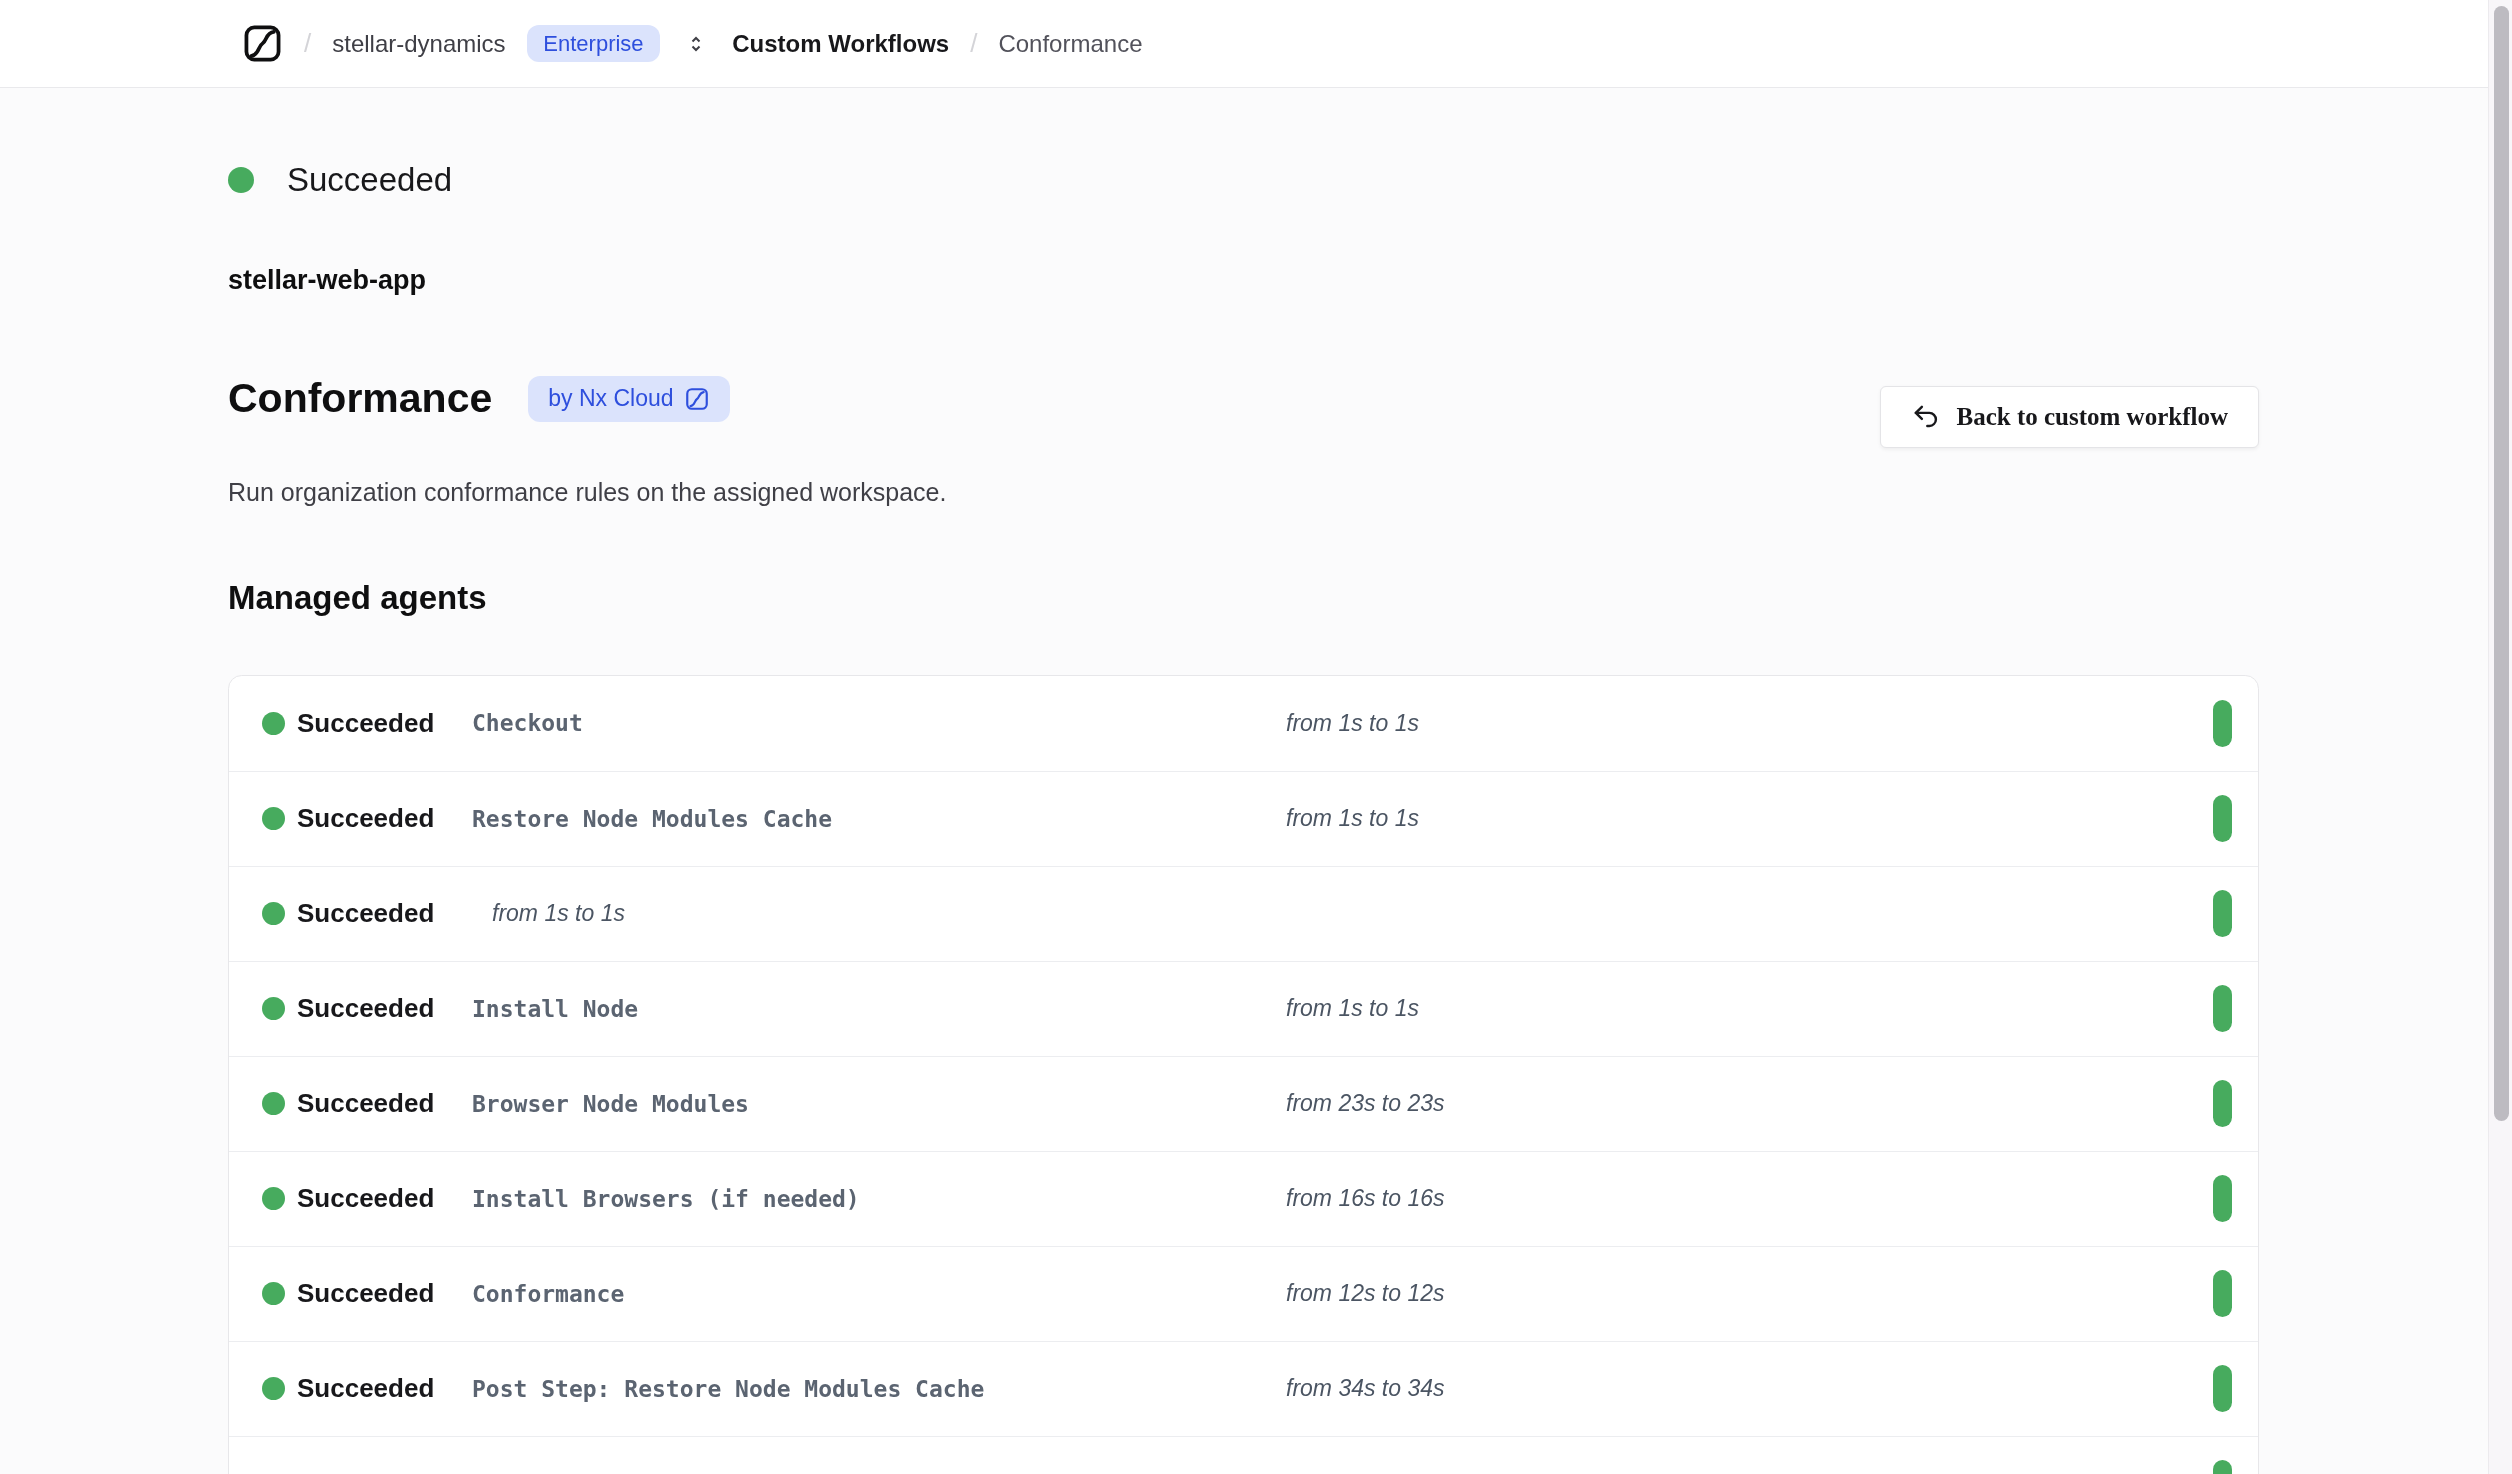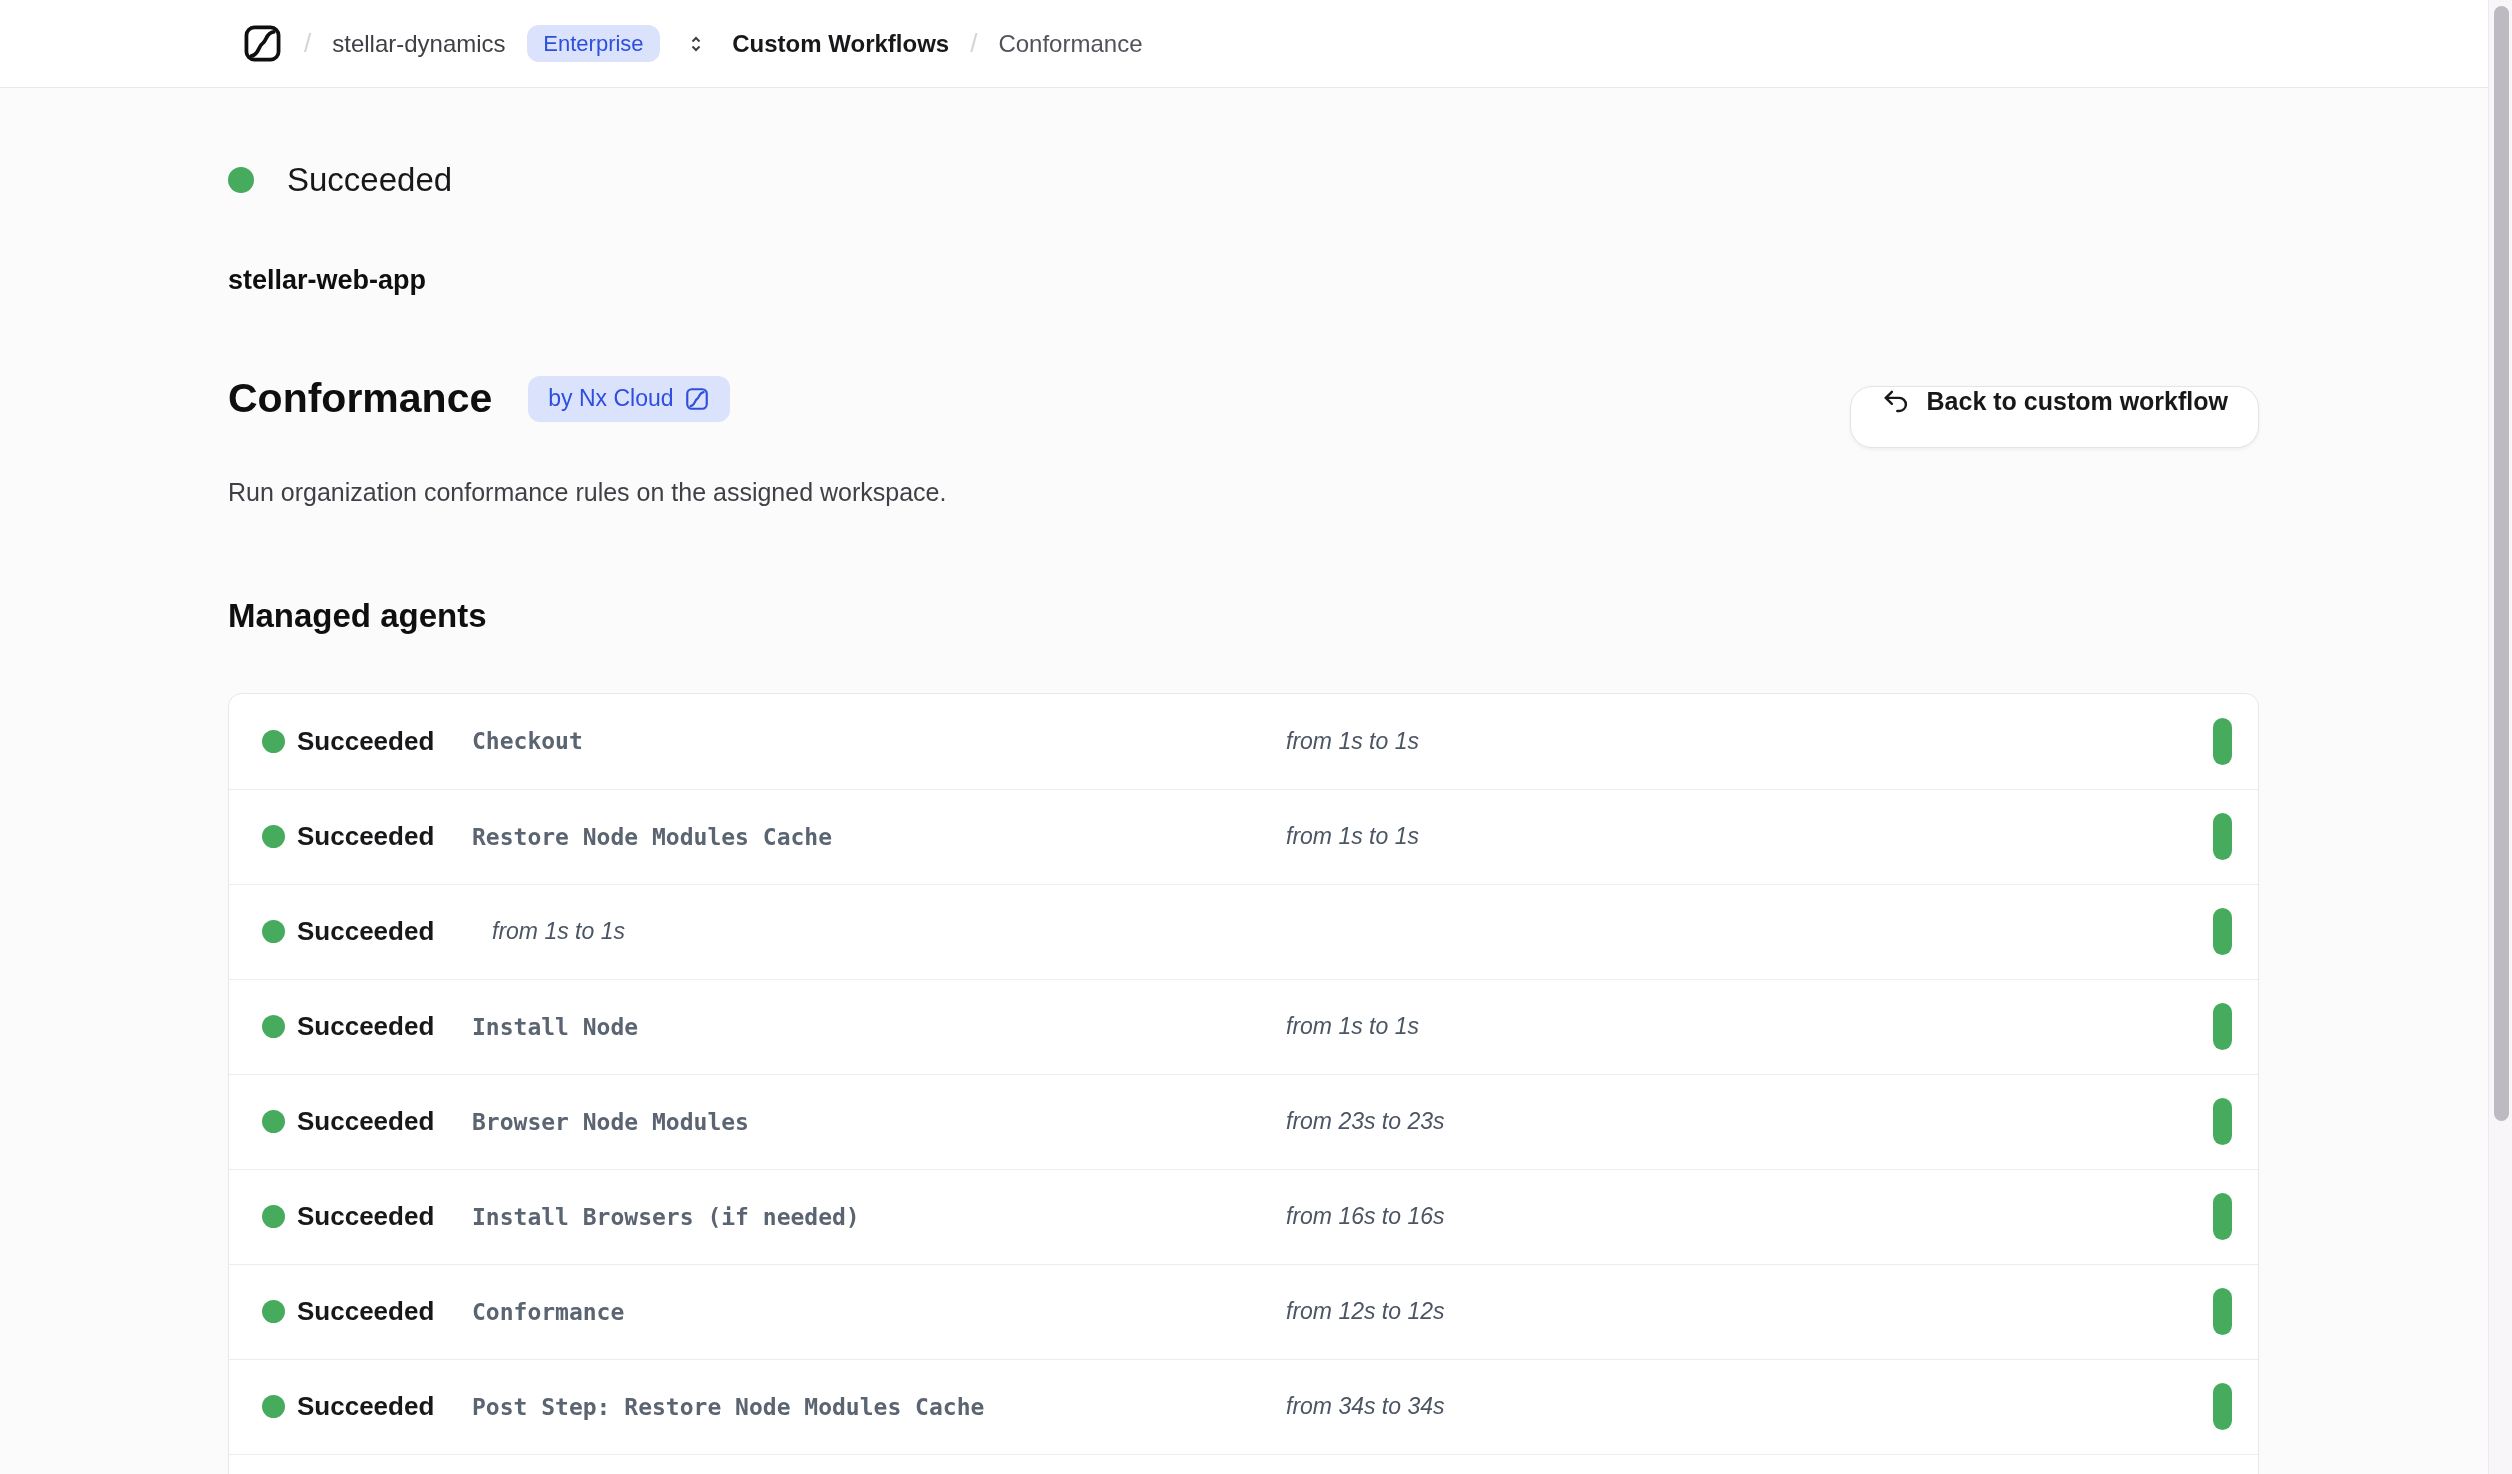--- a/index.html
+++ b/index.html
@@ -49,26 +49,26 @@
   .dot{width:26px;height:26px;border-radius:50%;background:var(--success-green);flex:none;}
   .status-line .status-text{font-size:33px;font-weight:500;color:var(--ink);}
   .app-name{margin-top:66px;font-size:27px;font-weight:700;color:#0f0f10;}
 
   .wf-head{margin-top:79px;display:flex;align-items:flex-start;}
   .wf-title-group{display:flex;align-items:center;gap:36px;}
   .wf-title{font-size:41px;font-weight:700;color:#0f0f10;}
   .by-badge{display:flex;align-items:center;gap:10.6px;background:var(--badge-bg);color:var(--badge-text);
             font-size:23px;font-weight:500;padding:10px 20px;border-radius:12px;line-height:1;cursor:pointer;}
   .wf-spacer{flex:1;}
-  .back-btn{display:flex;align-items:flex-start;gap:16.7px;background:#fff;border:1.5px solid #e4e4e7;border-radius:22px;
+  .back-btn{display:flex;align-items:center;gap:16.7px;background:#fff;border:1.5px solid #e4e4e7;border-radius:6px;
             height:62px;padding:0 30px;font-size:25px;font-weight:600;color:var(--ink);cursor:pointer;
-            box-shadow:0 1.5px 3.8px rgba(0,0,0,0.05);margin-top:10.6px;font-family:Liberation Sans, sans-serif;}
+            box-shadow:0 1.5px 3.8px rgba(0,0,0,0.05);margin-top:10.6px;font-family:Liberation Serif, serif;}
   .wf-desc{margin-top:30px;font-size:25px;color:var(--gray-700);}
 
-  .agents-title{margin-top:90px;font-size:33px;font-weight:700;color:#0f0f10;}
+  .agents-title{margin-top:72px;font-size:33px;font-weight:700;color:#0f0f10;}
 
   .card{margin-top:58px;background:#ffffff;border:1.5px solid #e7e7ea;border-radius:13.7px;height:957px;overflow:hidden;}
   .agent-row{position:relative;display:flex;align-items:center;height:95px;padding:0 33px;cursor:pointer;}
   .agent-row + .agent-row{border-top:1.5px solid #ecedf0;}
   .agent-row .dot{width:23px;height:23px;margin-right:12px;}
   .row-status{width:175px;font-size:26px;font-weight:600;color:var(--ink);flex:none;}
   .row-name{width:794px;flex:none;font-family:"DejaVu Sans Mono","Liberation Mono",monospace;
             font-size:23px;color:#5b6471;font-weight:bold;}
   .row-timing{flex:1;font-size:23px;font-style:italic;color:#4b5563;margin-left:20px;}
   .row-bar{position:absolute;right:26px;top:50%;margin-top:-23.5px;width:19px;height:47px;border-radius:10px;

